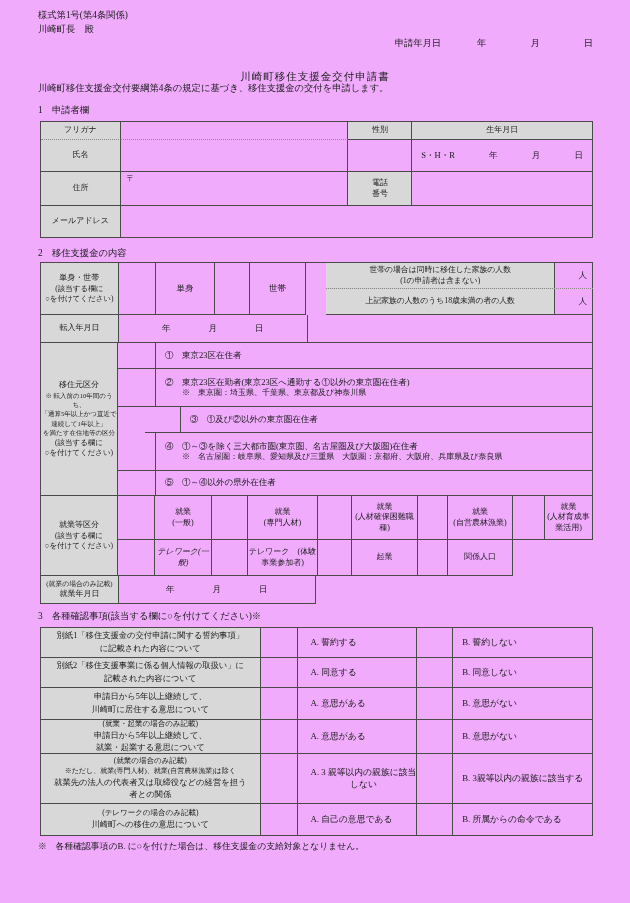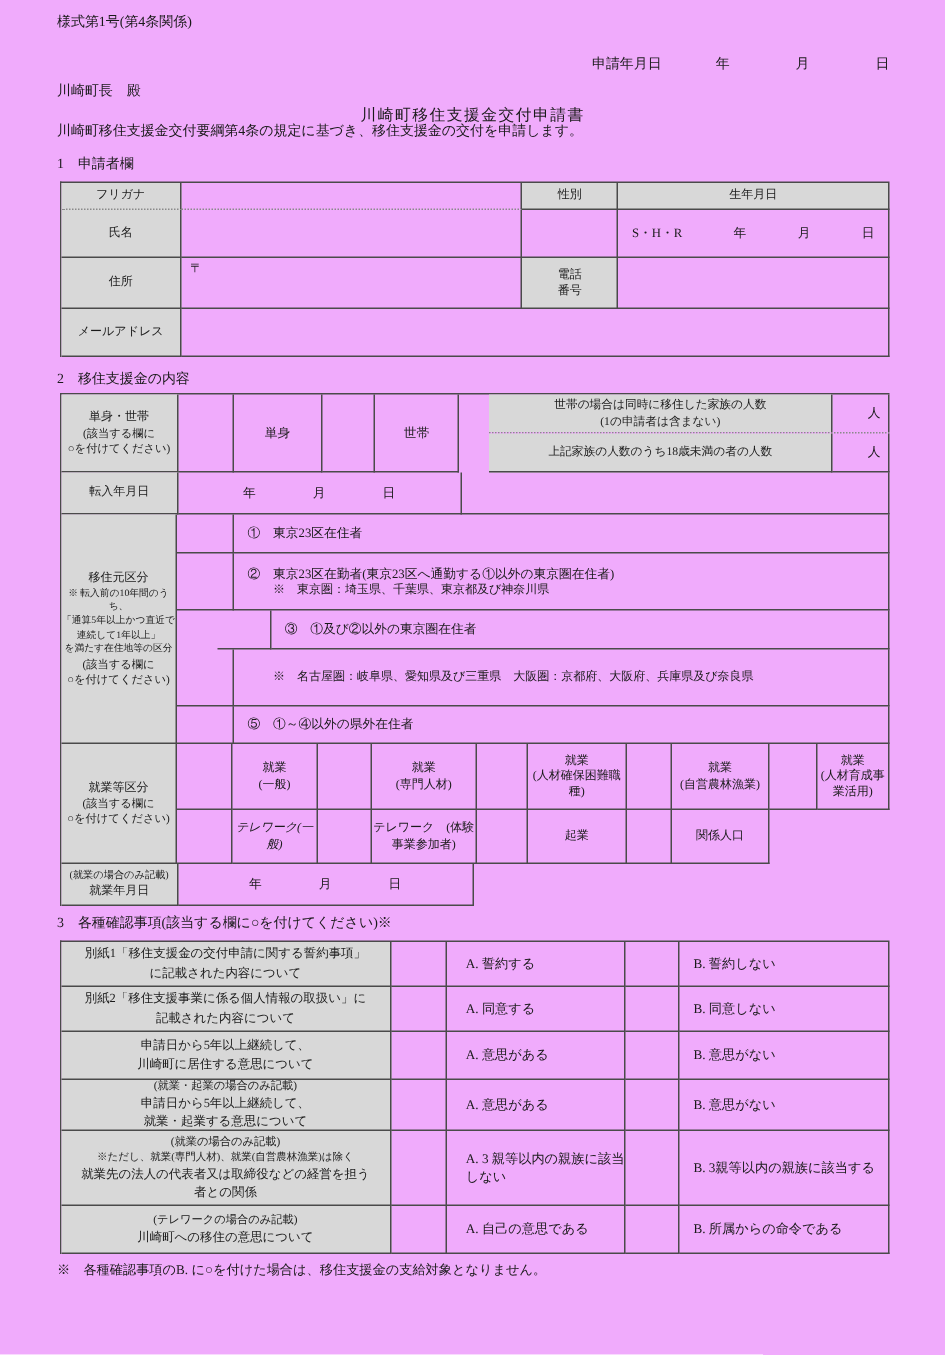--- a/index.html
+++ b/index.html
@@ -13,21 +13,21 @@
   .abs { position:absolute; }
   .hd { font-size:9.3px; line-height:1.3; }
   .tbl { border-top:1px solid #4a4a4a; border-left:1px solid #4a4a4a; }
   .row { display:flex; box-sizing:border-box; }
   .c {
     border-right:1px solid #4a4a4a; border-bottom:1px solid #4a4a4a;
     display:flex; align-items:center; justify-content:center;
     text-align:center; font-size:8.5px; line-height:1.3; overflow:hidden;
   }
   .v { flex-direction:column; }
-  .l { justify-content:flex-start; text-align:left; }
+  .l { justify-content:flex-start; text-align:center; }
   .lv { align-items:flex-start; justify-content:center; text-align:left; }
   .gray { background:#d8d8d8; }
   .nb { border-bottom:none; }
   .ghost { border-right:none; border-bottom:none; }
   .dotc { border-bottom:1px dotted #8a8a8a; }
   .dotrow { border-bottom:1px dotted #8a8a8a; }
   .fs65 { font-size:6.5px; line-height:1.45; }
   .fs68 { font-size:6.8px; }
   .fs7  { font-size:7px; }
   .fs75 { font-size:7.5px; line-height:1.35; }
@@ -43,21 +43,21 @@
   .note-ind { padding-left:17px; }
   .optA { padding-left:13px; }
   .optB { padding-left:9px; }
 </style>
 </head>
 <body>
 
 <div class="page">
 
   <div class="abs hd" style="left:38px; top:9px;">様式第1号(第4条関係)</div>
-  <div class="abs hd" style="left:38px; top:23px;margin-top:32px;">川崎町長　殿</div>
+  <div class="abs hd" style="left:38px; top:23px;">川崎町長　殿</div>
   <div class="abs hd" style="right:37px; top:37px;">
     <span>申請年月日</span><span style="margin-left:36px;">年</span><span style="margin-left:44px;">月</span><span style="margin-left:44px;">日</span>
   </div>
   <div class="abs title" style="left:0; top:70px;">川崎町移住支援金交付申請書</div>
   <div class="abs hd" style="left:38px; top:82px;">川崎町移住支援金交付要綱第4条の規定に基づき、移住支援金の交付を申請します。</div>
 
   <div class="abs hd" style="left:38px; top:104px;">1　申請者欄</div>
 
   <div class="abs tbl" style="left:40px; top:121px; width:553px;">
     <div class="row" style="height:18px;">
@@ -159,20 +159,21 @@
             <span class="note-ind fs8">※　東京圏：埼玉県、千葉県、東京都及び神奈川県</span>
           </div>
         </div>
         <div class="row" style="height:26px;padding-left:27px;">
           <div class="c" style="width:38px;"></div>
           <div class="c l pl" style="width:437px;">③　①及び②以外の東京圏在住者</div>
         </div>
         <div class="row" style="height:38px;">
           <div class="c" style="width:38px;"></div>
           <div class="c lv pl v" style="width:437px;">
+            <span>④　①～③を除く三大都市圏(東京圏、名古屋圏及び大阪圏)在住者</span>
             <span class="note-ind fs8">※　名古屋圏：岐阜県、愛知県及び三重県　大阪圏：京都府、大阪府、兵庫県及び奈良県</span>
           </div>
         </div>
         <div class="row" style="height:25px;">
           <div class="c" style="width:38px;"></div>
           <div class="c l pl" style="width:437px;">⑤　①～④以外の県外在住者</div>
         </div>
       </div>
     </div>
 

